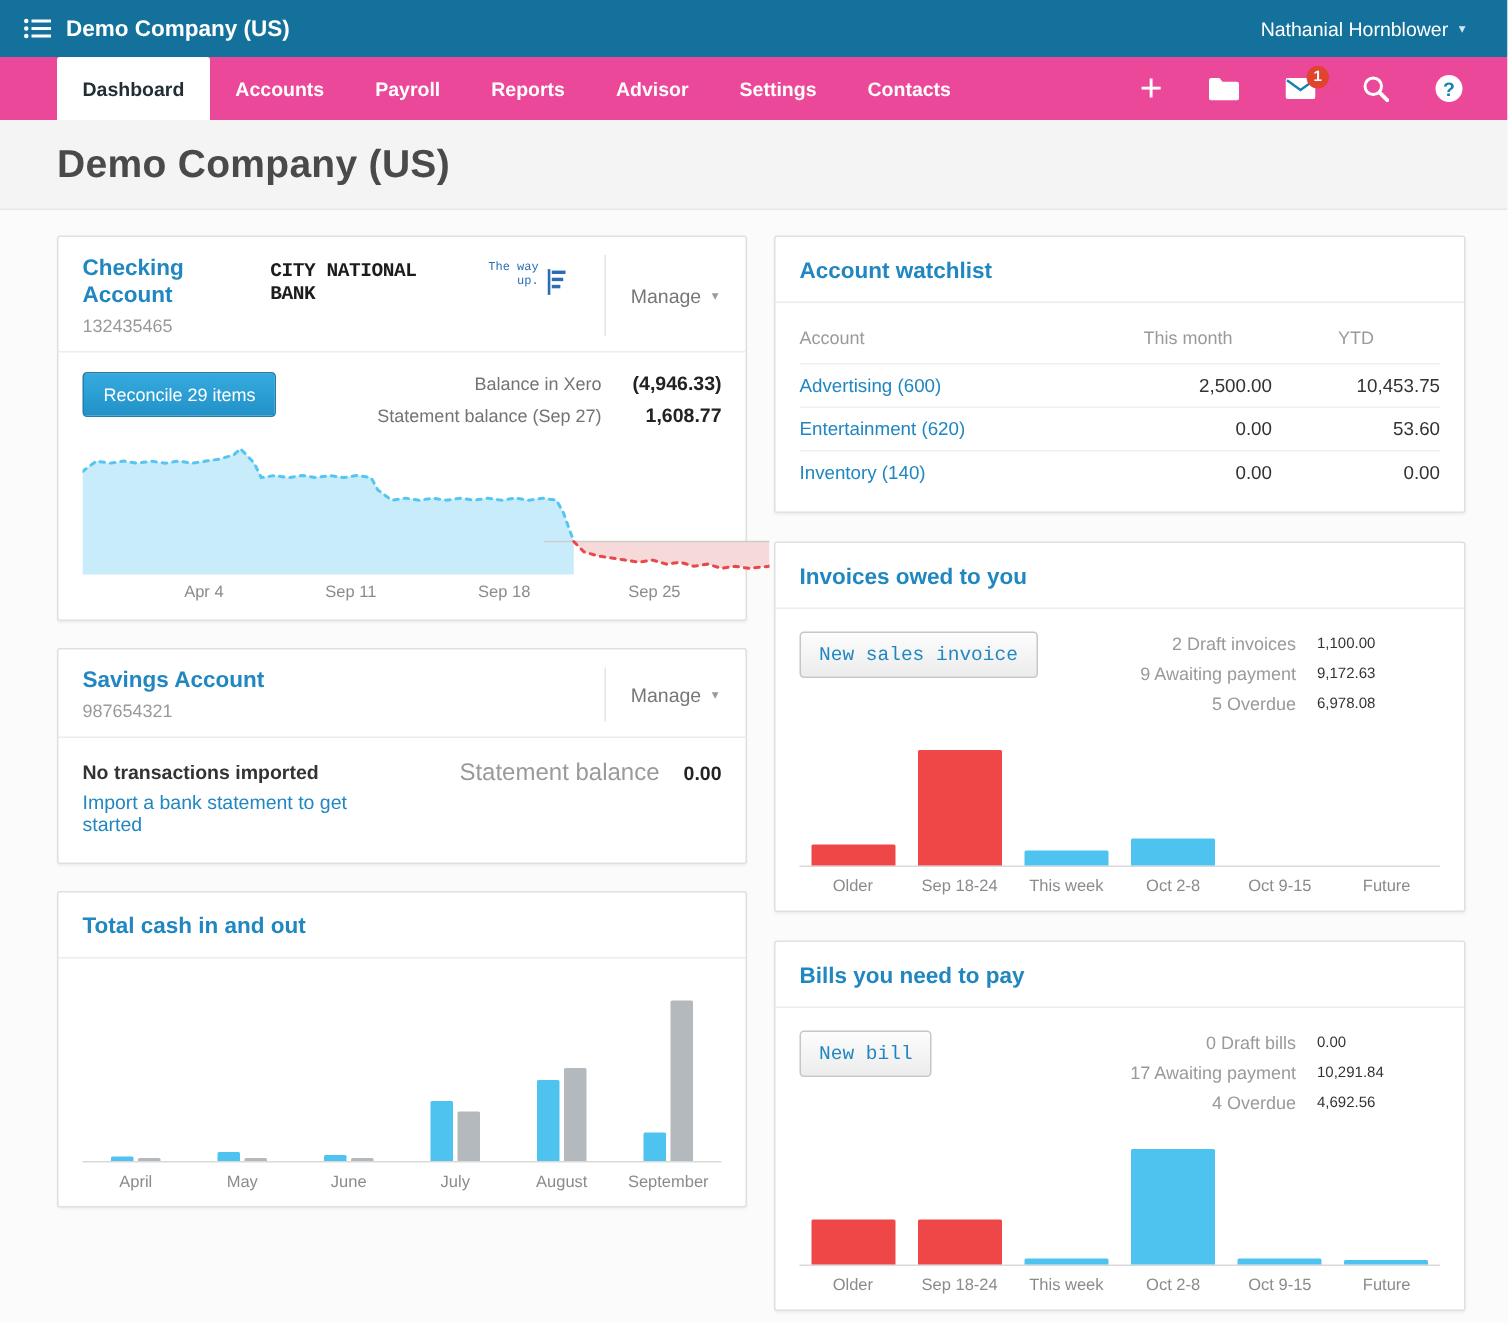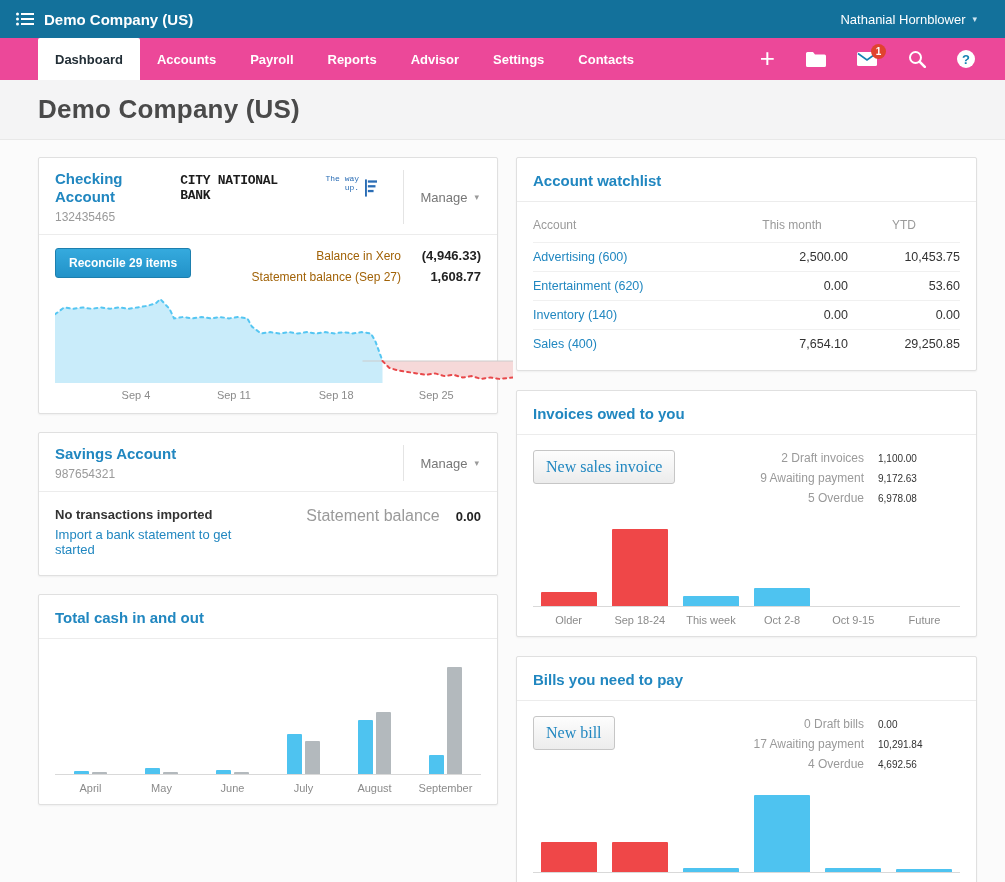--- a/index.html
+++ b/index.html
@@ -64,24 +64,24 @@
   .bank-tag { font-size:8px; color:#2a6db5; text-align:right; margin-top:1px; }
   .manage { display:flex; align-items:center; gap:7px; color:#777; font-size:13px;
             border-left:1px solid #e4e4e4; padding:6px 2px 6px 16px;
             align-self:stretch; cursor:pointer; }
   .caret-gray { font-size:9px; color:#9a9a9a; }
 
   
   .checking-mid { display:flex; justify-content:space-between; align-items:flex-start;
                   padding:13px 16px 2px; }
   .btn-primary { background:linear-gradient(#35aade,#2292c8); border:1px solid #1d7fae;
-                 color:#fff; font-weight:700; font-size:12px; padding:7px 13px;
+                 color:#fff; font-weight:400; font-size:12px; padding:7px 13px;
                  border-radius:3px; cursor:pointer; font-family:inherit; }
   .balances { display:grid; grid-template-columns:auto auto; gap:5px 0; }
-  .bal-label { color:#a16207; font-size:12px; text-align:right; line-height:16px; }
+  .bal-label { color:#737373; font-size:12px; text-align:right; line-height:16px; }
   .bal-value { color:#222; font-weight:700; font-size:13px; text-align:right;
                min-width:80px; line-height:16px; }
   .line-chart { padding:8px 16px 0; }
   .line-chart svg { display:block; }
   .chart-xlabels { position:relative; height:22px; margin:0 16px 6px;
                    font-size:11px; color:#8b8b8b; }
   .chart-xlabels span { position:absolute; transform:translateX(-50%); top:4px; }
 
   
   .savings-body { display:flex; justify-content:space-between; align-items:flex-start;
@@ -104,22 +104,22 @@
   .wl-h-num { width:112px; text-align:center; }
   .wl-row { display:flex; font-size:12.5px; padding:7px 0; border-top:1px solid #f0f0f0;
             align-items:center; }
   .wl-account { flex:1; color:#2187c0; }
   .wl-num { width:112px; text-align:right; color:#333; }
 
   
   .action-row { display:flex; justify-content:space-between; align-items:flex-start;
                 padding:15px 16px 0; }
   .btn-secondary { background:linear-gradient(#fdfdfd,#ececec); border:1px solid #c6c6c6;
-                   color:#2187c0; font-size:16px; padding:7px 12px; border-radius:3px;
-                   cursor:pointer; font-family:Liberation Serif, serif; }
+                   color:#2187c0; font-size:13px; padding:7px 12px; border-radius:3px;
+                   cursor:pointer; font-family:Liberation Mono, monospace; }
   .stats { display:flex; flex-direction:column; gap:3px; }
   .stat-row { display:flex; justify-content:flex-end; font-size:12px; line-height:17px; }
   .stat-label { color:#9a9a9a; }
   .stat-value { color:#333; min-width:82px; text-align:left; margin-left:14px;
                 font-size:10px; }
 
   
   .bar-chart { margin:20px 16px 10px; }
   .bar-chart.cash { margin-top:26px; }
   .bar-area { display:flex; align-items:flex-end; border-bottom:1px solid #d9d9d9; }
@@ -232,21 +232,21 @@
       <div class="line-chart" id="checking-chart">
           <svg width="458" height="90">
             <polygon points="0.0,19.3 9.2,12.4 18.3,13.8 27.5,12.4 36.6,13.8 45.8,12.4 55.0,13.8 64.1,12.4 73.3,13.8 82.4,12.4 91.6,11.0 100.8,8.3 105.3,4.1 114.5,13.8 119.1,23.4 128.2,22.0 137.4,23.4 146.6,22.0 155.7,23.4 164.9,22.0 174.0,23.4 183.2,22.0 192.4,23.4 196.9,31.6 206.1,38.5 215.3,37.1 224.4,38.5 233.6,37.1 242.7,38.5 251.9,37.1 261.1,38.5 270.2,37.1 279.4,38.5 288.5,37.1 297.7,38.5 306.9,37.1 316.0,38.5 320.6,46.8 327.5,66.0 327.5,88 0.0,88" fill="#c9ecfa"></polygon>
             <polygon points="327.5,66.0 334.3,72.9 343.5,75.6 352.7,77.0 361.8,78.4 371.0,79.8 380.1,78.4 389.3,81.1 398.5,79.8 407.6,82.5 416.8,81.1 425.9,83.9 435.1,82.5 444.3,83.9 458.0,82.5 458.0,66.0 327.5,66.0" fill="#f6d9d9"></polygon>
             <line x1="307.5" y1="66.0" x2="458" y2="66.0" stroke="#cccccc" stroke-width="1"></line>
             <polyline points="0.0,19.3 9.2,12.4 18.3,13.8 27.5,12.4 36.6,13.8 45.8,12.4 55.0,13.8 64.1,12.4 73.3,13.8 82.4,12.4 91.6,11.0 100.8,8.3 105.3,4.1 114.5,13.8 119.1,23.4 128.2,22.0 137.4,23.4 146.6,22.0 155.7,23.4 164.9,22.0 174.0,23.4 183.2,22.0 192.4,23.4 196.9,31.6 206.1,38.5 215.3,37.1 224.4,38.5 233.6,37.1 242.7,38.5 251.9,37.1 261.1,38.5 270.2,37.1 279.4,38.5 288.5,37.1 297.7,38.5 306.9,37.1 316.0,38.5 320.6,46.8 327.5,66.0" fill="none" stroke="#55c6f2" stroke-width="2" stroke-linecap="round" stroke-dasharray="3 4"></polyline>
             <polyline points="327.5,66.0 334.3,72.9 343.5,75.6 352.7,77.0 361.8,78.4 371.0,79.8 380.1,78.4 389.3,81.1 398.5,79.8 407.6,82.5 416.8,81.1 425.9,83.9 435.1,82.5 444.3,83.9 458.0,82.5" fill="none" stroke="#e8484a" stroke-width="2" stroke-linecap="round" stroke-dasharray="3 4"></polyline>
           </svg>
         </div>
       <div class="chart-xlabels" id="checking-xlabels">
-          <span style="left: 19%;">Sep 4</span>
+          <span style="left: 19%;">Apr 4</span>
           <span style="left: 42%;">Sep 11</span>
           <span style="left: 66%;">Sep 18</span>
           <span style="left: 89.5%;">Sep 25</span>
         </div>
     </section>
 
     <section class="card">
       <div class="card-head">
         <div>
           <a class="acct-title">Savings Account</a>
@@ -333,25 +333,20 @@
             <div class="wl-row">
               <a class="wl-account">Entertainment (620)</a>
               <span class="wl-num">0.00</span>
               <span class="wl-num">53.60</span>
             </div>
             <div class="wl-row">
               <a class="wl-account">Inventory (140)</a>
               <span class="wl-num">0.00</span>
               <span class="wl-num">0.00</span>
             </div>
-            <div class="wl-row">
-              <a class="wl-account">Sales (400)</a>
-              <span class="wl-num">7,654.10</span>
-              <span class="wl-num">29,250.85</span>
-            </div>
           </div>
       </div>
     </section>
 
     <section class="card">
       <div class="card-title-row">
         <span class="section-title">Invoices owed to you</span>
       </div>
       <div class="action-row">
         <button class="btn-secondary">New sales invoice</button>

